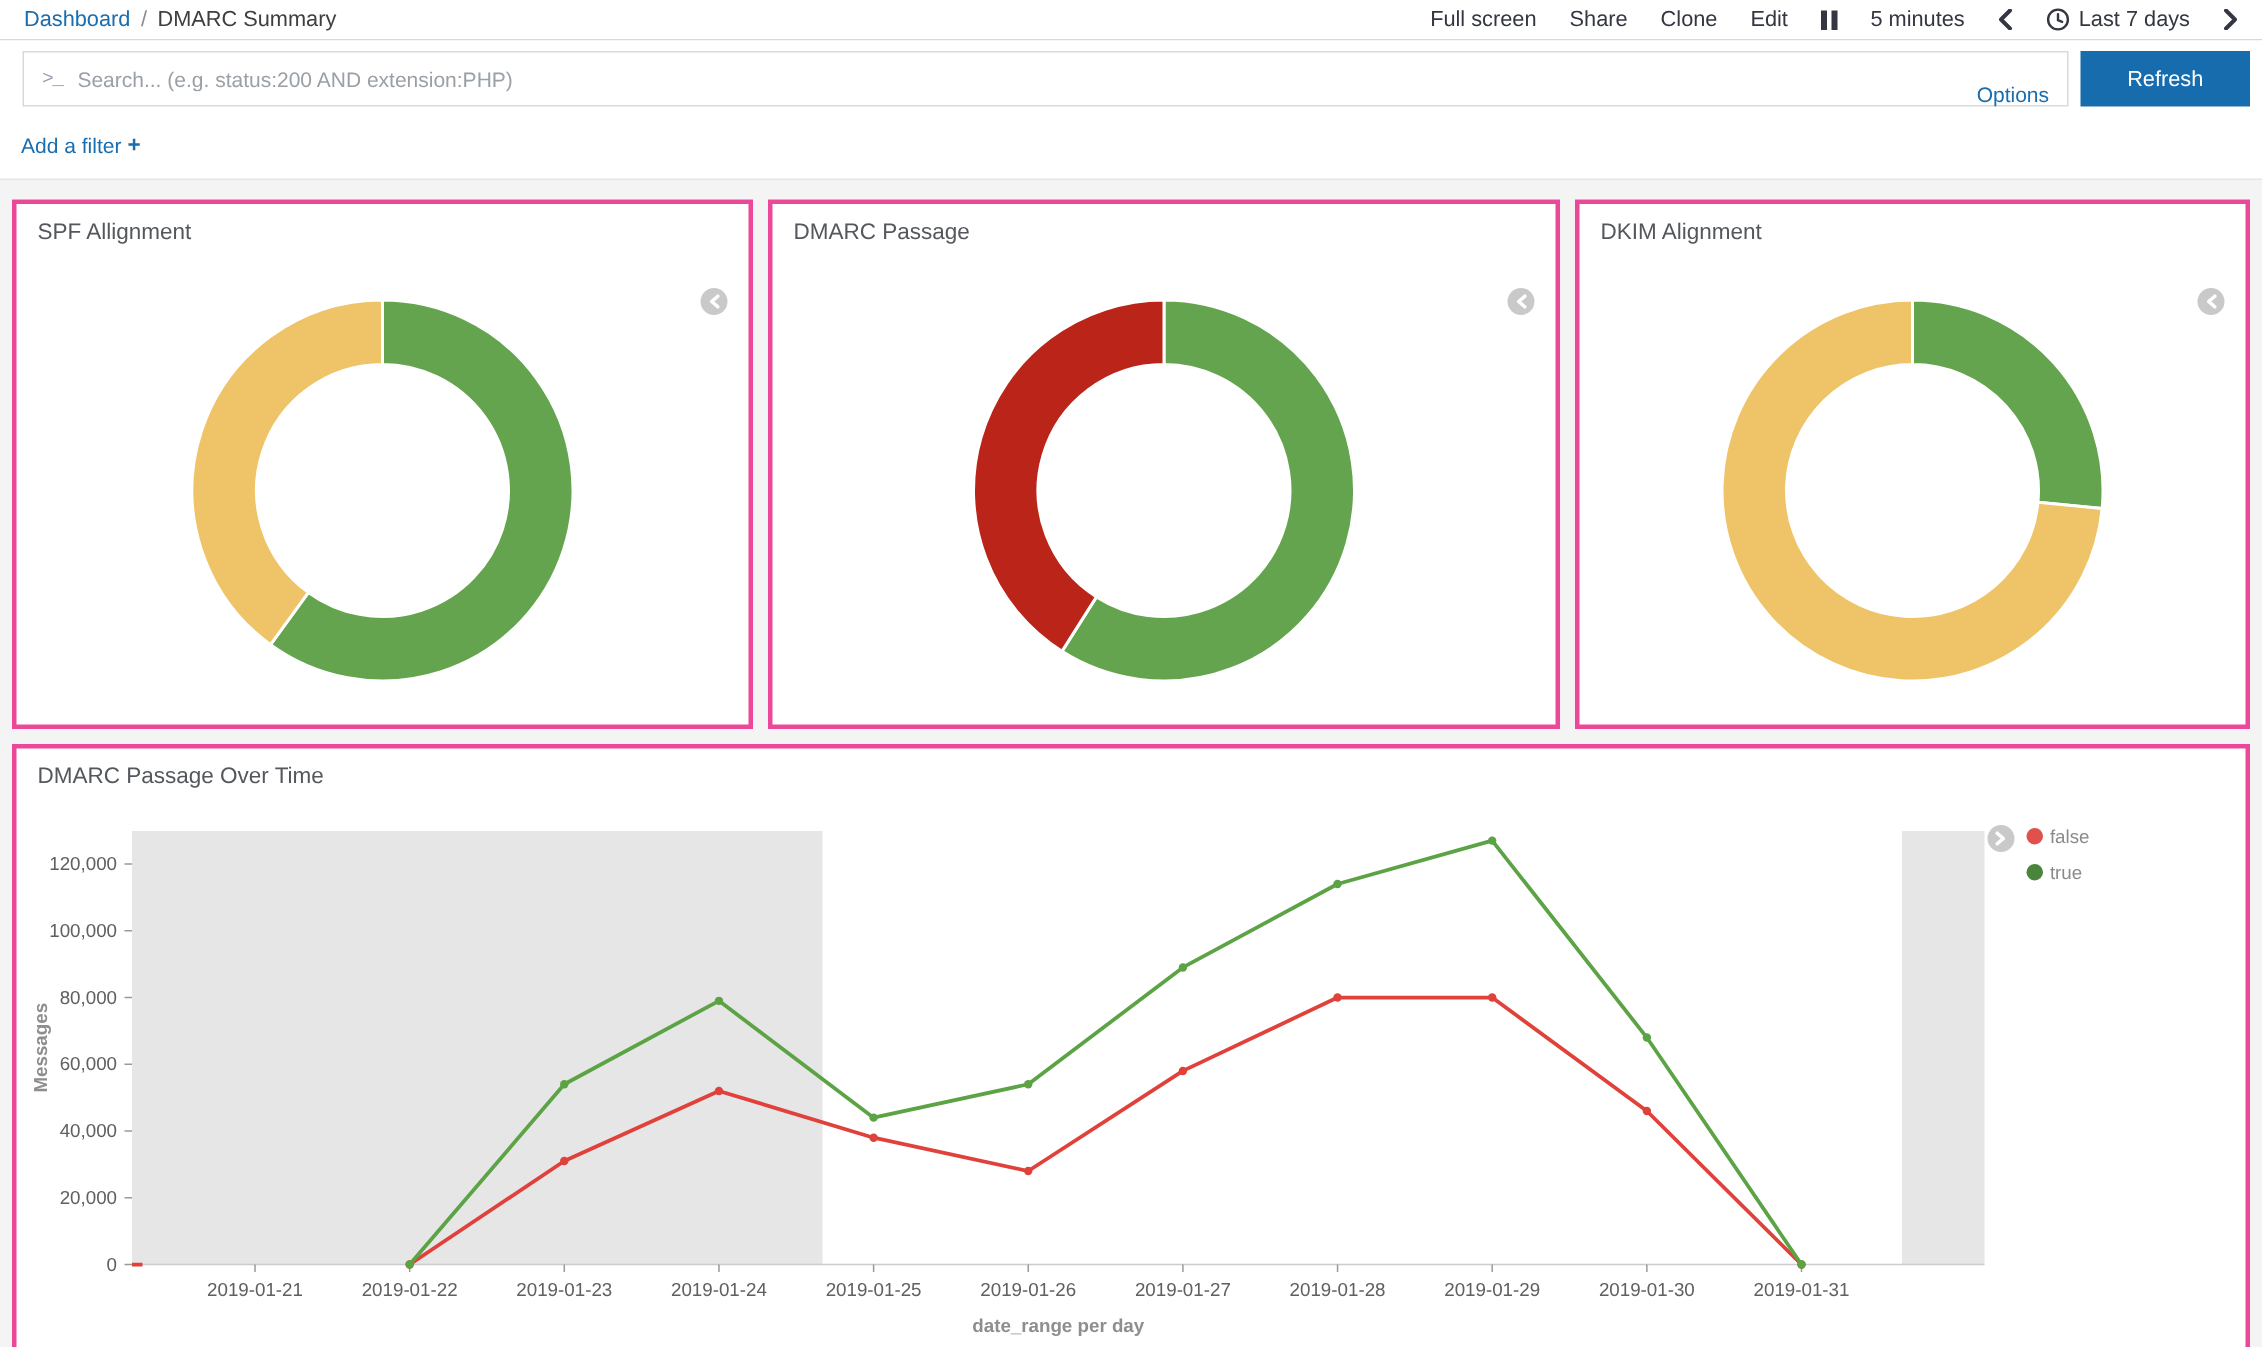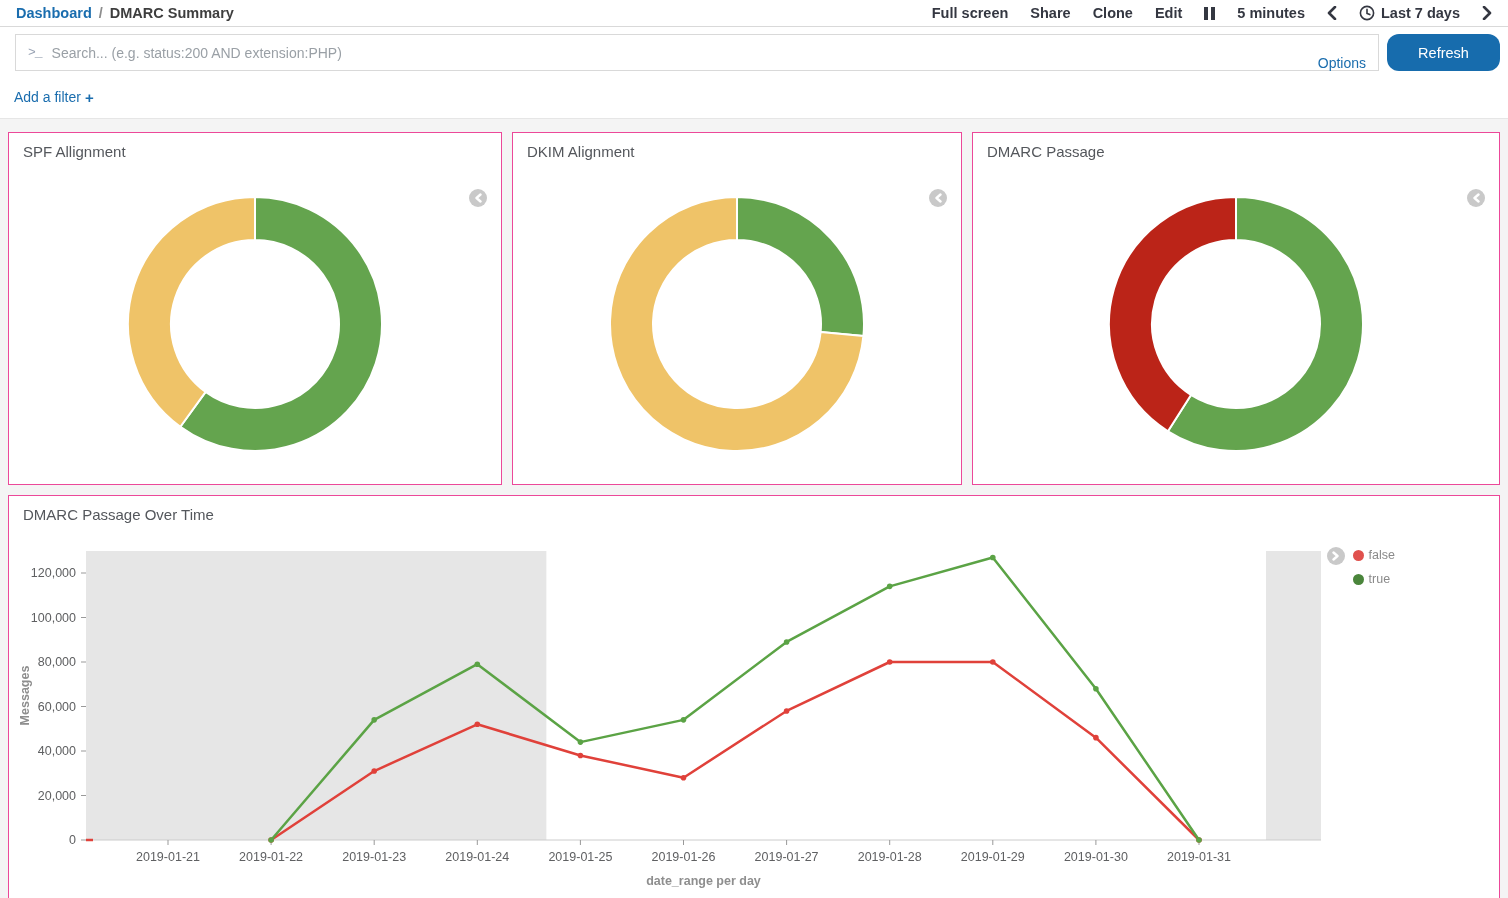--- a/index.html
+++ b/index.html
@@ -1,49 +1,49 @@
 <!DOCTYPE html>
 <html><head>
 <meta charset="utf-8">
 <style>
   * { margin:0; padding:0; box-sizing:border-box; }
   html,body { width:1508px; height:898px; font-family:"Liberation Sans", sans-serif; background:#fff; overflow:hidden; }
 
   
   .top-nav { height:27px; display:flex; align-items:center; justify-content:space-between;
-             padding:0 16px 0 16px; border-bottom:1px solid #d9d9d9; background:#fff;font-weight:bold; }
+             padding:0 16px 0 16px; border-bottom:1px solid #d9d9d9; background:#fff; }
   .breadcrumb { font-size:14.5px; color:#3e3e3e; display:flex; align-items:center; gap:7px; }
   .breadcrumb .bc-link { color:#1a6dae; cursor:pointer; text-decoration:none; }
   .breadcrumb .bc-sep { color:#8d8d8d; }
   .nav-menu { display:flex; align-items:center; gap:22px; font-size:14.5px; color:#343741; }
   .nav-item { cursor:pointer; background:none; border:none; font:inherit; color:inherit; }
   .pause-icon { display:inline-flex; gap:3px; align-items:center; }
   .pause-icon i { display:block; width:4px; height:13px; background:#343741; }
   .nav-chev { display:inline-flex; align-items:center; cursor:pointer; }
   .timepick { display:inline-flex; align-items:center; gap:6px; cursor:pointer; }
 
   
   .query-row { display:flex; align-items:center; padding:7px 8px 7px 15px; background:#fff; gap:8px; }
   .search-bar { flex:1; height:37px; border:1px solid #d9d9d9; background:#fff; display:flex; align-items:center; padding:0 12px; }
   .prompt-icon { font-family:"Liberation Mono", monospace; color:#98a2b3; font-size:13px; margin-right:10px; letter-spacing:-1px; }
   .search-input { flex:1; border:none; outline:none; font-size:14px; color:#343741; background:transparent; }
   .search-input::placeholder { color:#9aa0a6; }
   .options-link { color:#1a6dae; font-size:14px; margin-left:12px; cursor:pointer; background:none; border:none;margin-top:20px; }
-  .refresh-btn { width:113px; height:37px; background:#176cad; color:#fff; border:none; border-radius:12px;
+  .refresh-btn { width:113px; height:37px; background:#176cad; color:#fff; border:none; border-radius:0;
                  font-size:14.5px; cursor:pointer; }
 
   
   .filter-row { padding:10px 14px 12px; background:#fff; border-bottom:1px solid #e6e6e6; }
   .add-filter { color:#1a6dae; font-size:14px; cursor:pointer; background:none; border:none; display:inline-flex; align-items:center; gap:4px; }
   .add-filter .plus { font-weight:bold; font-size:15px; }
 
   
   .dash { background:#f4f4f4; padding:13px 8px 0 8px; height:calc(898px - 112px); }
   .row1 { display:flex; gap:10px; }
-  .panel { background:#fff; border:1px solid #ec4899; position:relative; }
+  .panel { background:#fff; border:3px solid #ec4899; position:relative; }
   .panel-title { font-size:15px; color:#54575c; padding:10px 14px 0 14px; }
   .p-spf   { width:494px; height:353px; }
   .p-dkim  { width:450px; height:353px; }
   .p-dmarc { width:528px; height:353px; }
   .p-line  { width:1492px; height:410px; margin-top:10px; }
 
   .collapse-btn { position:absolute; top:56px; right:14px; width:18px; height:18px; border-radius:50%;
                   background:#c9c9c9; border:none; cursor:pointer; display:flex; align-items:center; justify-content:center; padding:0; }
   .donut-wrap { display:flex; justify-content:center; margin-top:30px; }
 
@@ -120,46 +120,46 @@
           </svg>
       </button>
       <div class="donut-wrap">
         <svg width="268" height="268" viewBox="-134 -134 268 268">
             <path d="M0.00 -127.00 A127 127 0 1 1 -74.65 102.75 L-49.37 67.96 A84 84 0 1 0 0.00 -84.00 Z" fill="#64a44e" stroke="#fff" stroke-width="2" stroke-linejoin="round"></path>
             <path d="M-74.65 102.75 A127 127 0 0 1 -0.00 -127.00 L-0.00 -84.00 A84 84 0 0 0 -49.37 67.96 Z" fill="#efc368" stroke="#fff" stroke-width="2" stroke-linejoin="round"></path>
           </svg>
       </div>
     </div>
 
+    <div class="panel p-dmarc">
+      <div class="panel-title">DMARC Passage</div>
+      <button class="collapse-btn">
+        <svg width="9" height="10" viewBox="0 0 9 10">
+            <polyline points="6.5,1.5 2.5,5 6.5,8.5" fill="none" stroke="#fff" stroke-width="2.4" stroke-linecap="round" stroke-linejoin="round"></polyline>
+          </svg>
+      </button>
+      <div class="donut-wrap">
+        <svg width="268" height="268" viewBox="-134 -134 268 268">
+            <path d="M0.00 -127.00 A127 127 0 1 1 -68.05 107.23 L-45.01 70.92 A84 84 0 1 0 0.00 -84.00 Z" fill="#64a44e" stroke="#fff" stroke-width="2" stroke-linejoin="round"></path>
+            <path d="M-68.05 107.23 A127 127 0 0 1 -0.00 -127.00 L-0.00 -84.00 A84 84 0 0 0 -45.01 70.92 Z" fill="#bb2418" stroke="#fff" stroke-width="2" stroke-linejoin="round"></path>
+          </svg>
+      </div>
+    </div>
+
     <div class="panel p-dkim">
       <div class="panel-title">DKIM Alignment</div>
       <button class="collapse-btn">
         <svg width="9" height="10" viewBox="0 0 9 10">
             <polyline points="6.5,1.5 2.5,5 6.5,8.5" fill="none" stroke="#fff" stroke-width="2.4" stroke-linecap="round" stroke-linejoin="round"></polyline>
           </svg>
       </button>
       <div class="donut-wrap">
         <svg width="268" height="268" viewBox="-134 -134 268 268">
             <path d="M0.00 -127.00 A127 127 0 0 1 126.44 11.95 L83.63 7.91 A84 84 0 0 0 0.00 -84.00 Z" fill="#64a44e" stroke="#fff" stroke-width="2" stroke-linejoin="round"></path>
             <path d="M126.44 11.95 A127 127 0 1 1 -0.00 -127.00 L-0.00 -84.00 A84 84 0 1 0 83.63 7.91 Z" fill="#efc368" stroke="#fff" stroke-width="2" stroke-linejoin="round"></path>
-          </svg>
-      </div>
-    </div>
-
-    <div class="panel p-dmarc">
-      <div class="panel-title">DMARC Passage</div>
-      <button class="collapse-btn">
-        <svg width="9" height="10" viewBox="0 0 9 10">
-            <polyline points="6.5,1.5 2.5,5 6.5,8.5" fill="none" stroke="#fff" stroke-width="2.4" stroke-linecap="round" stroke-linejoin="round"></polyline>
-          </svg>
-      </button>
-      <div class="donut-wrap">
-        <svg width="268" height="268" viewBox="-134 -134 268 268">
-            <path d="M0.00 -127.00 A127 127 0 1 1 -68.05 107.23 L-45.01 70.92 A84 84 0 1 0 0.00 -84.00 Z" fill="#64a44e" stroke="#fff" stroke-width="2" stroke-linejoin="round"></path>
-            <path d="M-68.05 107.23 A127 127 0 0 1 -0.00 -127.00 L-0.00 -84.00 A84 84 0 0 0 -45.01 70.92 Z" fill="#bb2418" stroke="#fff" stroke-width="2" stroke-linejoin="round"></path>
           </svg>
       </div>
     </div>
   </div>
 
   <div class="panel p-line">
     <div class="panel-title">DMARC Passage Over Time</div>
     <svg width="1490" height="372" viewBox="0 0 1490 372" style="display:block;">
         <rect x="77" y="28" width="460.37699999999995" height="289" fill="#e6e6e6"></rect>
         <rect x="1257.0149999999999" y="28" width="54.98500000000013" height="289" fill="#e6e6e6"></rect>

